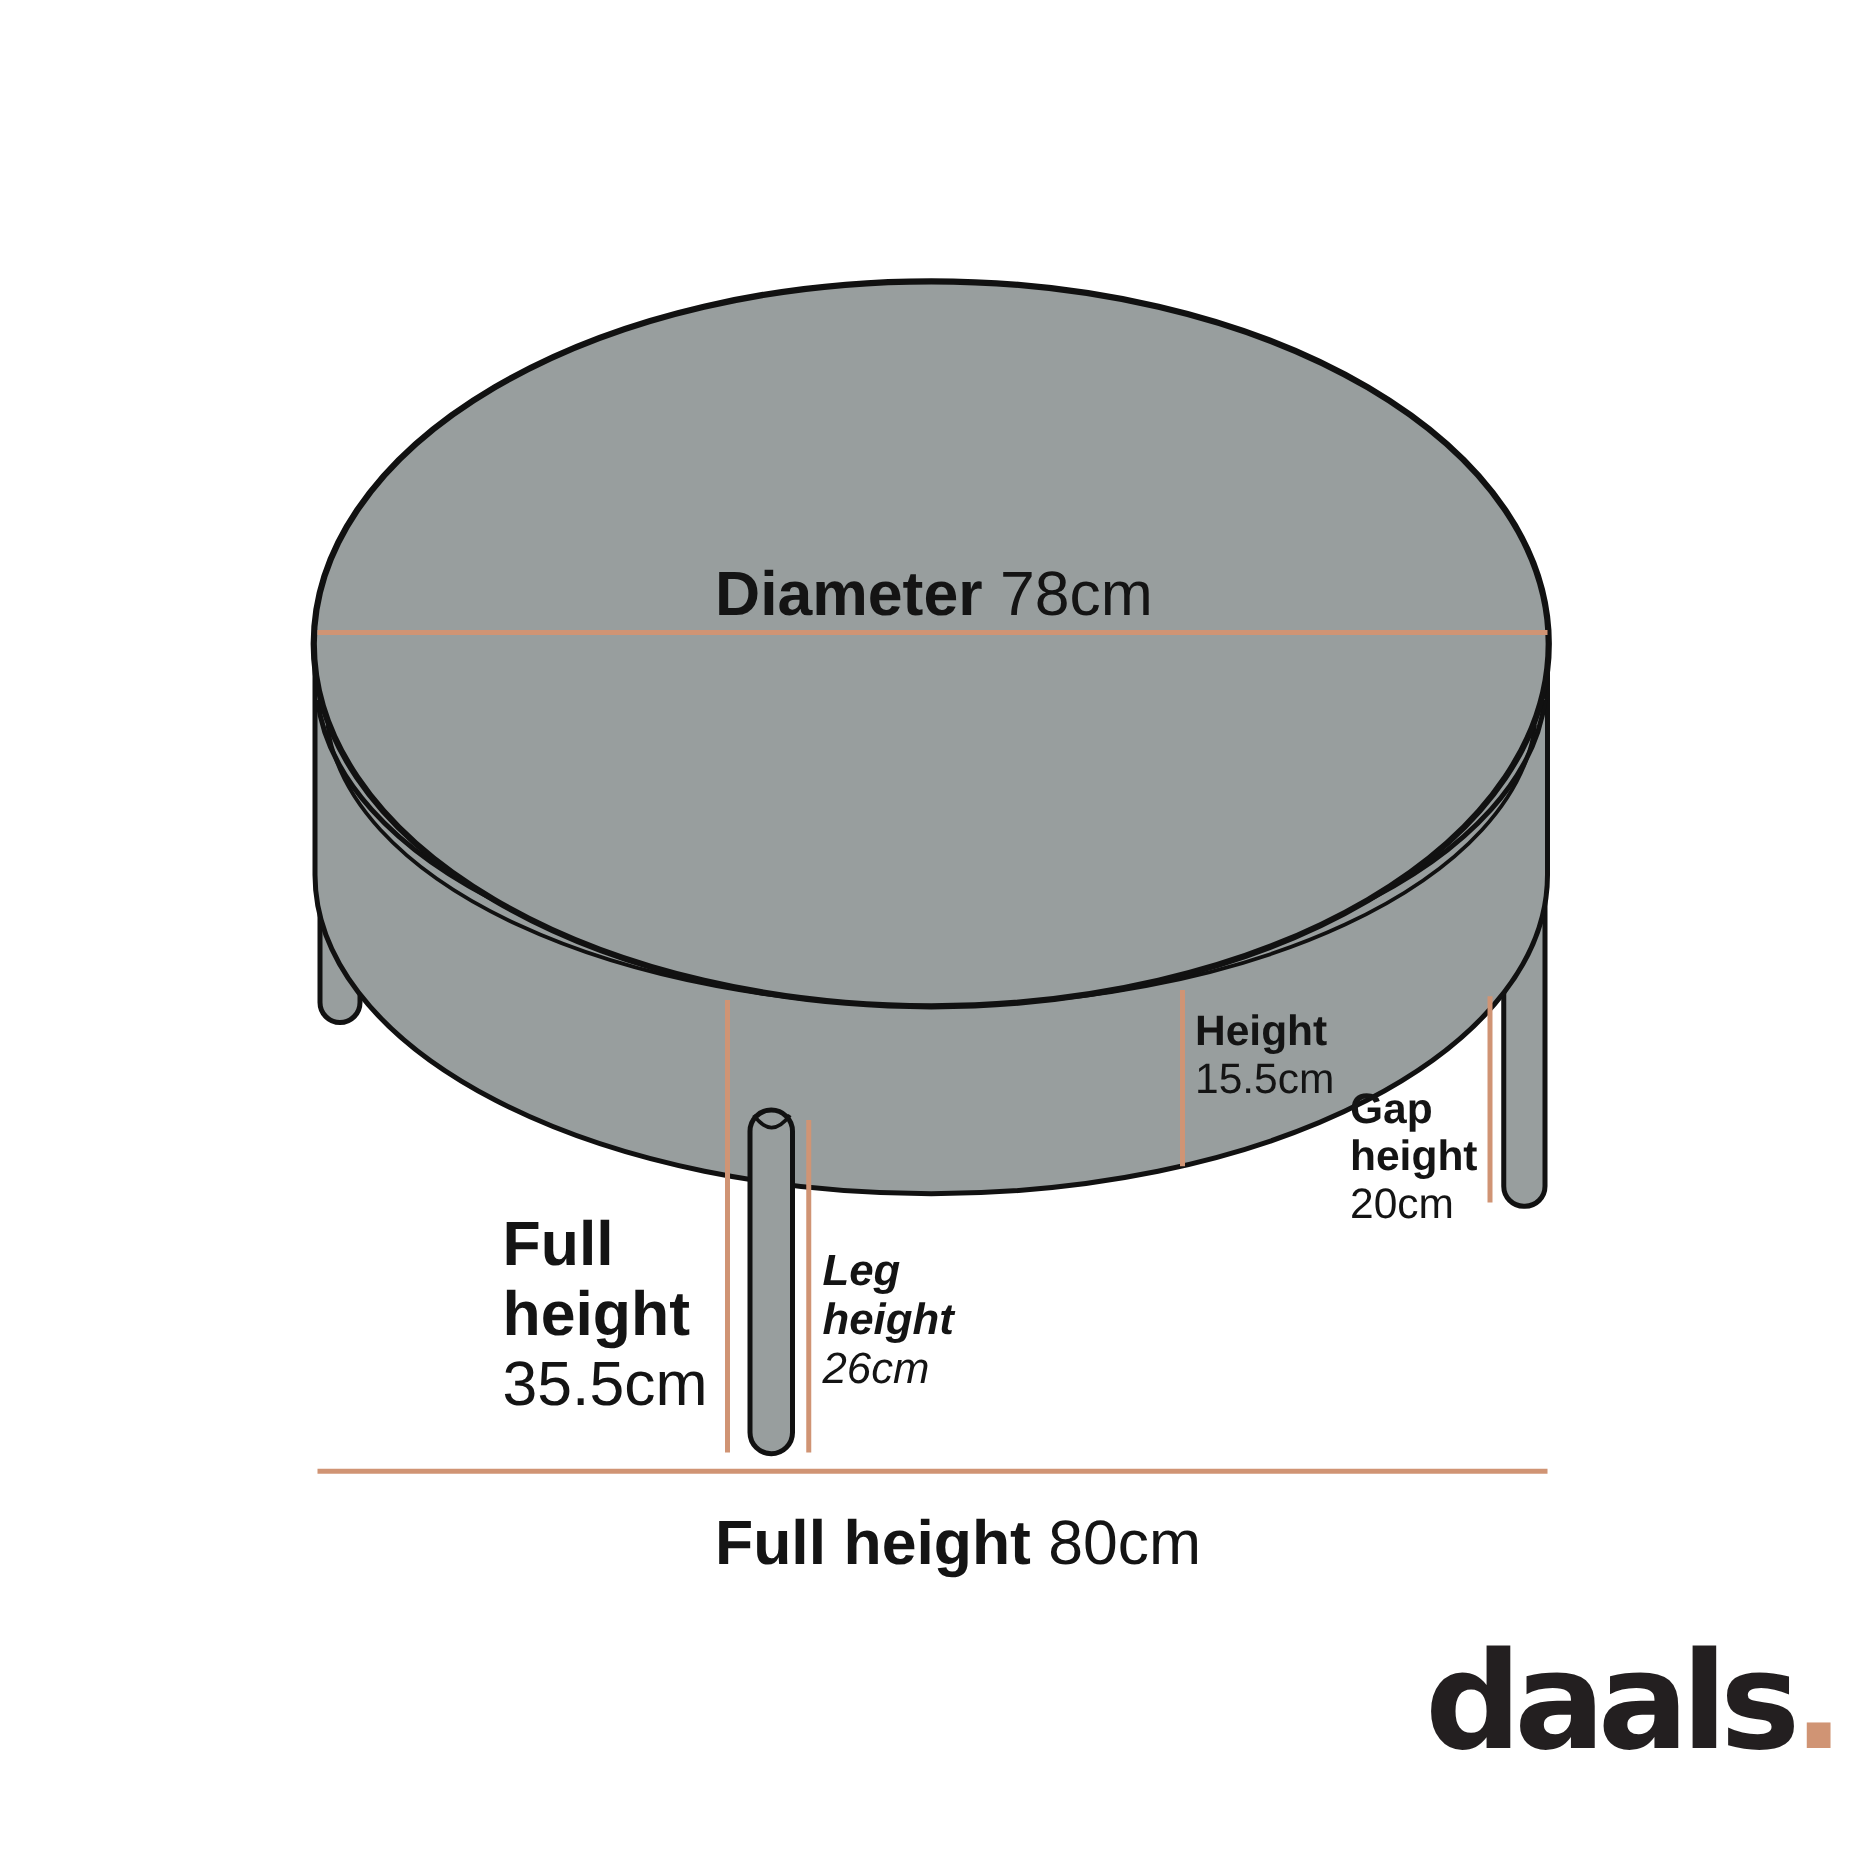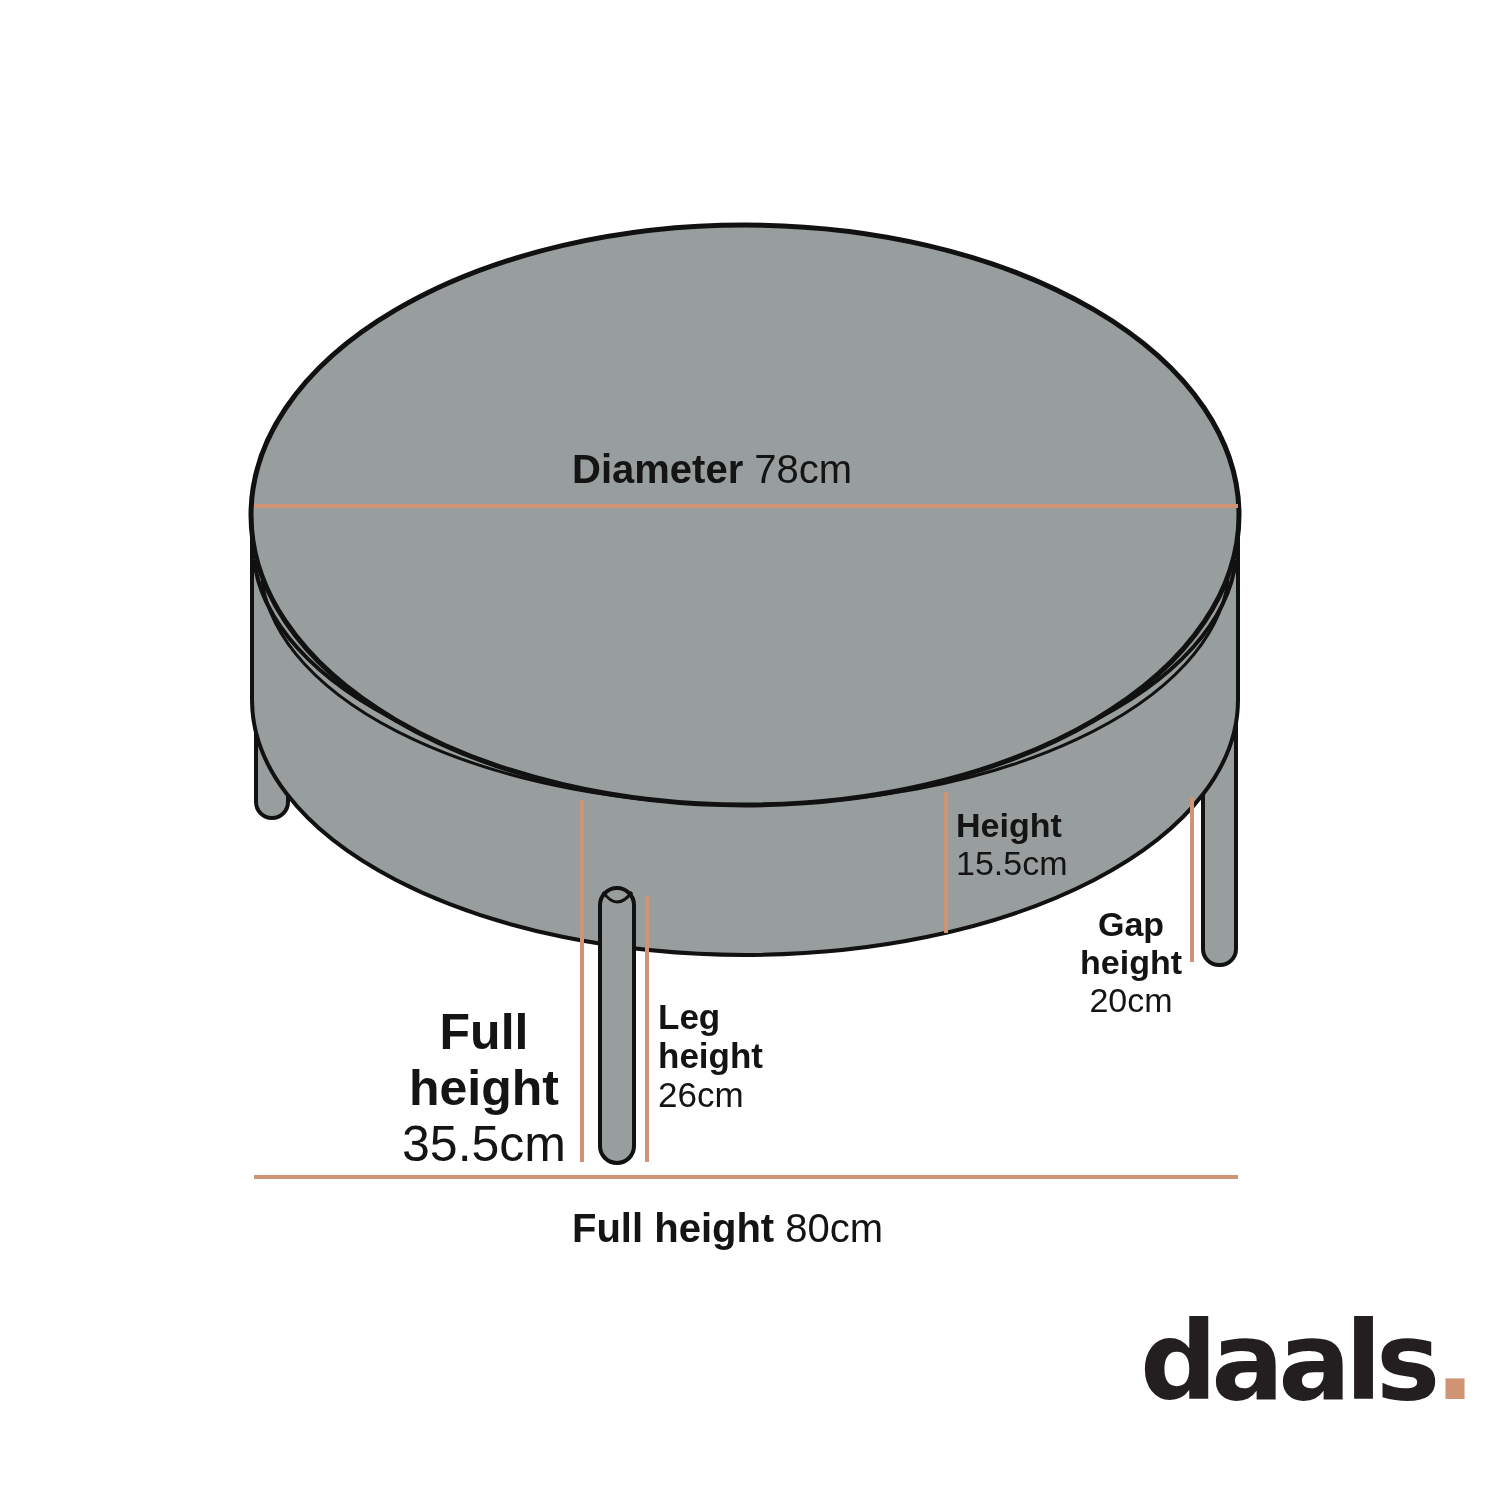--- a/index.html
+++ b/index.html
@@ -1,21 +1,21 @@
 <!DOCTYPE html>
 <html><head>
 <meta charset="utf-8">
 <style>
   html, body { margin: 0; padding: 0; background: #ffffff; }
   body { width: 1500px; height: 1496px; position: relative; overflow: hidden; }
   #canvas { position: absolute; left: 0; top: 0; width: 1500px; height: 1496px; }
-  .lbl { position: absolute; font-family: "Liberation Sans", "DejaVu Sans", sans-serif; color: #141414; line-height: 1.12; font-size: 40px; }
+  .lbl { position: absolute; font-family: "Liberation Sans", "DejaVu Sans", sans-serif; color: #141414; line-height: 1.12; font-size: 50px; }
   .lbl b { font-weight: 700; }
   .lbl .light { font-weight: 400; }
-  .right { text-align: center; margin-top: 37px; }
+  .right { text-align: left; }
   .logo { position: absolute; left: 1140px; top: 1308px; font-family: "DejaVu Sans", sans-serif; font-weight: 700; font-size: 108px; letter-spacing: -6px; color: #231f20; line-height: 1; }
   .logo .dot { color: #d09474; }
 </style>
 </head>
 <body>
 
 <svg id="canvas" viewBox="0 0 1500 1496" xmlns="http://www.w3.org/2000/svg">
 
   <g>
     <rect x="256" y="560" width="32" height="258" rx="16" fill="#989e9e" stroke="#111" stroke-width="4"></rect>
@@ -66,21 +66,21 @@
   <b>height</b><br>
   <span class="light">20cm</span>
 </div>
 
 <div class="lbl right" style="right:934px; top:967px; font-size:50px;">
   <b>Full</b><br>
   <b>height</b><br>
   <span class="light">35.5cm</span>
 </div>
 
-<div class="lbl" style="left:658px; top:997px; font-size:35px;">
+<div class="lbl" style="left:658px; top:997px; font-size:35px;font-style:italic;">
   <b>Leg</b><br>
   <b>height</b><br>
   <span class="light">26cm</span>
 </div>
 
 <div class="lbl" style="left:572px; top:1206px;">
   <b>Full height</b>
   <span class="light">80cm</span>
 </div>
 

